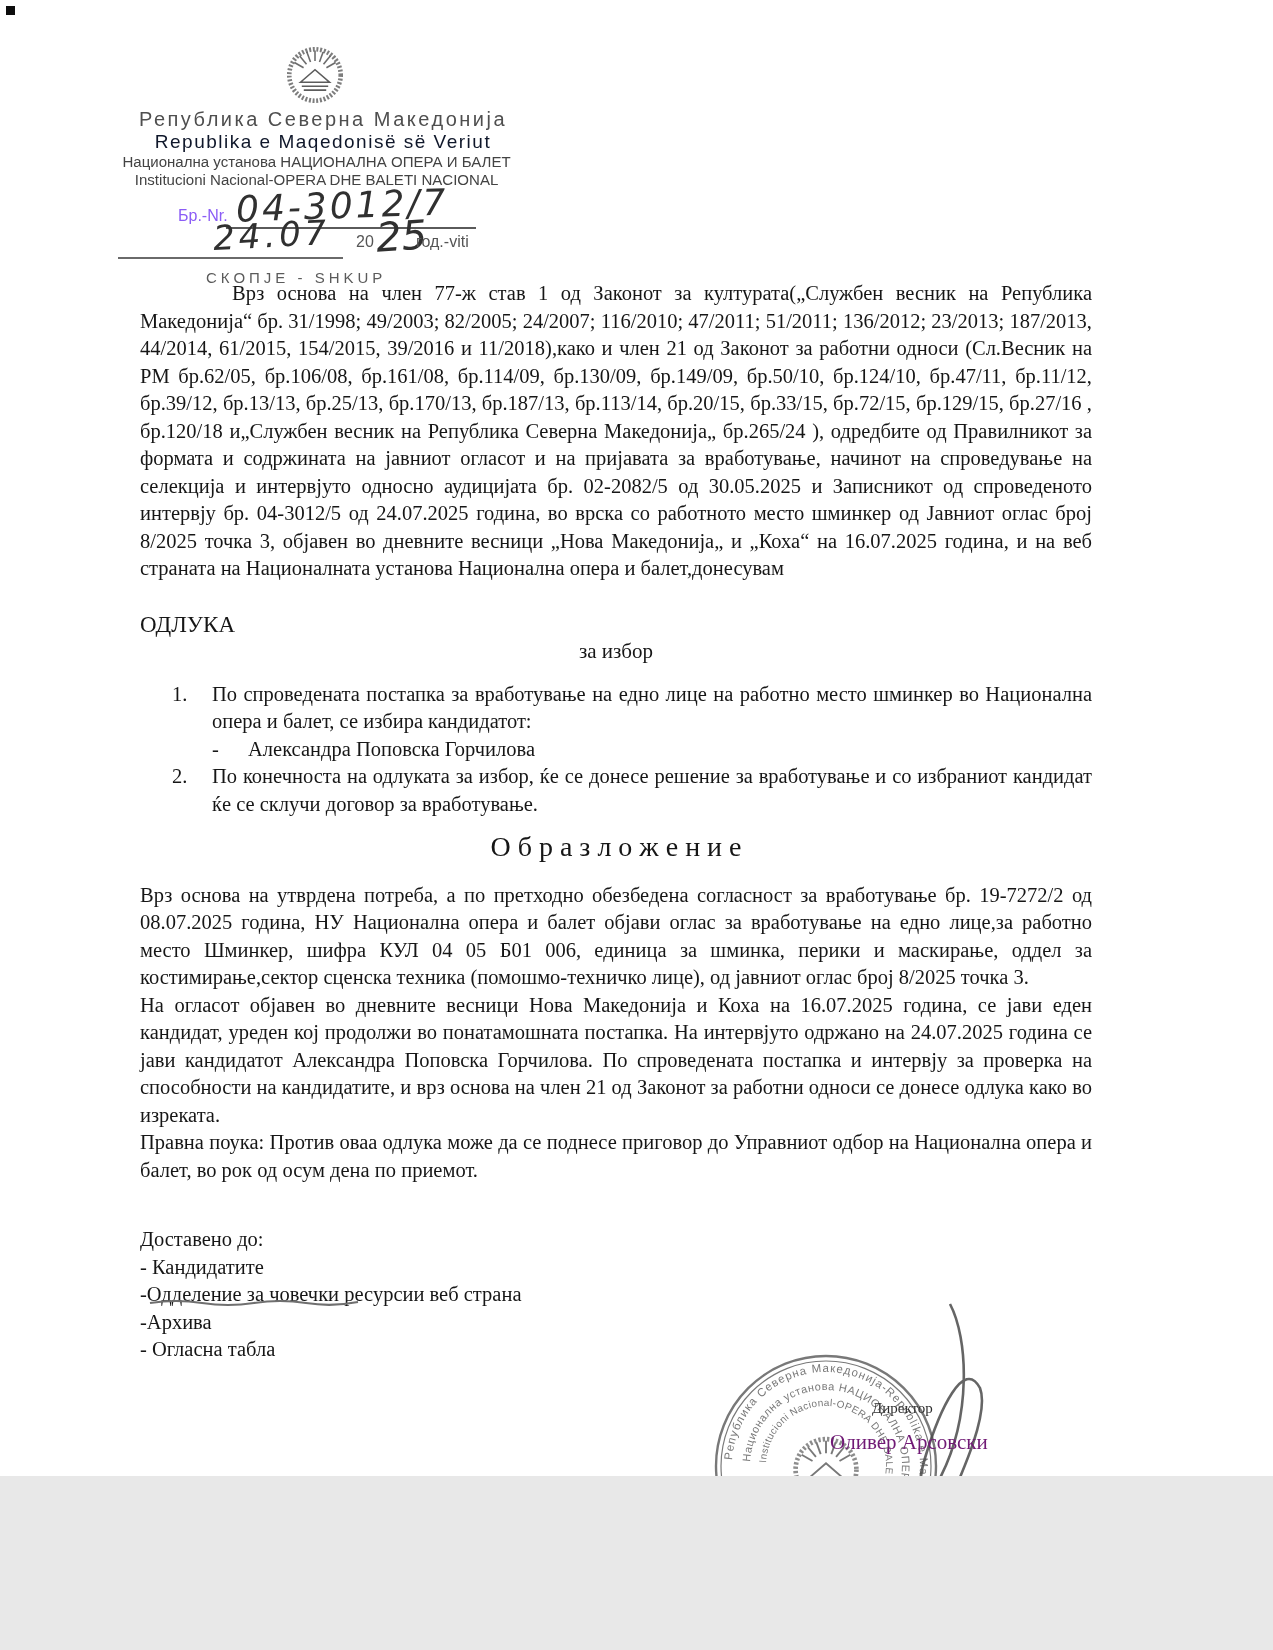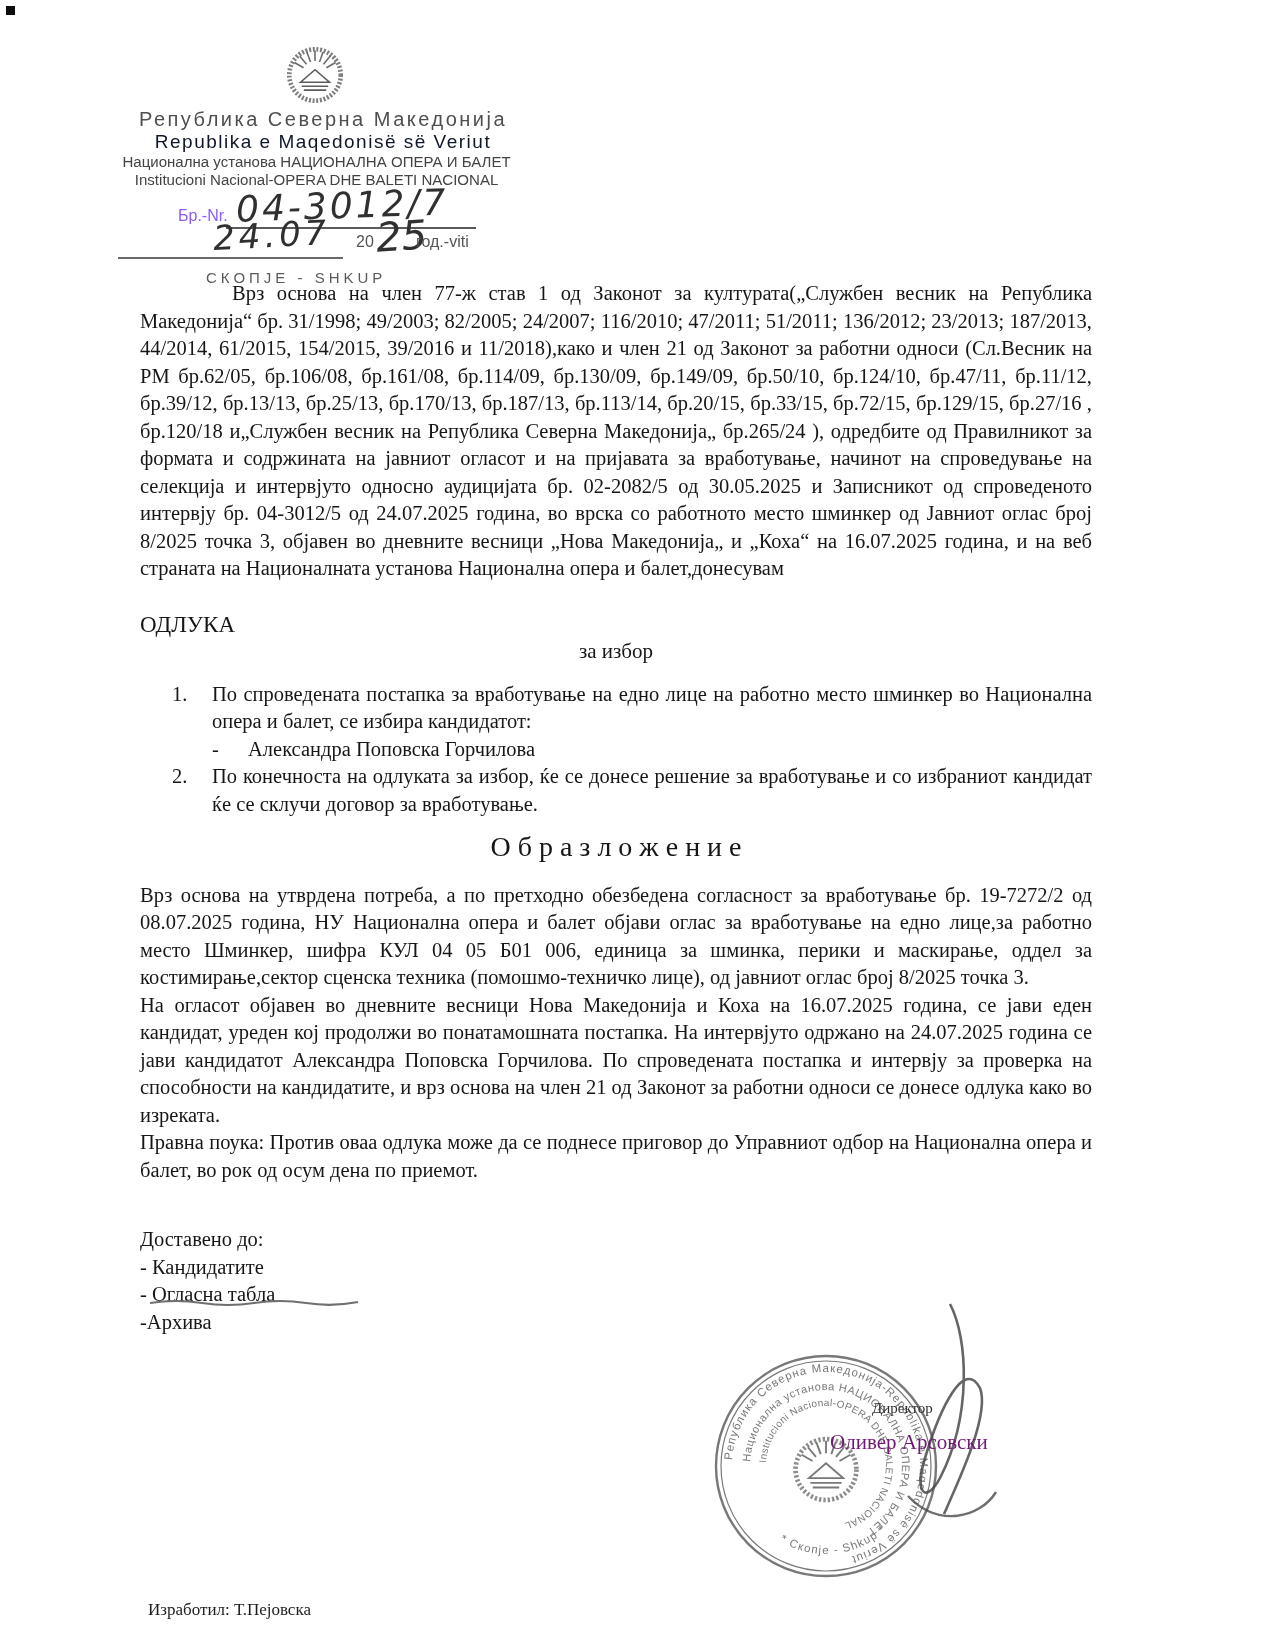--- a/index.html
+++ b/index.html
@@ -1,18 +1,18 @@
 <!DOCTYPE html>
 <html><head>
 <meta charset="utf-8">
 <style>
   html,body{margin:0;padding:0;background:#e8e8e8;}
   .page{
     position:relative;
-    width:1273px;height:1650px;
+    width:1273px;height:1476px;
     background:#ffffff;
     font-family:"Liberation Serif", serif;
     color:#161616;
     overflow:hidden;
     margin:0 auto;
   }
   .scan-mark{position:absolute;left:6px;top:6px;width:9px;height:9px;background:#0d0d0d;}
 
   
   .letterhead{position:absolute;left:108px;top:40px;width:430px;text-align:center;color:#4a4a4a;}
@@ -130,22 +130,23 @@
 
     <div class="rationale">
       <p>Врз основа на утврдена потреба, а по претходно обезбедена согласност за вработување бр. 19-7272/2 од 08.07.2025 година, НУ Национална опера и балет  објави оглас за вработување на едно лице,за работно место Шминкер, шифра КУЛ 04 05 Б01 006, единица за шминка, перики и маскирање, оддел за костимирање,сектор сценска техника (помошмо-техничко лице), од јавниот оглас број 8/2025 точка 3.</p>
       <p>На огласот објавен во дневните весници Нова Македонија и Коха на 16.07.2025 година, се јави еден  кандидат, уреден кој продолжи во понатамошната постапка. На интервјуто одржано на 24.07.2025  година се јави кандидатот Александра Поповска Горчилова. По спроведената постапка и интервју за проверка на способности на кандидатите, и  врз основа на член 21 од Законот за работни односи се донесе одлука како во изреката.</p>
       <p>Правна поука: Против оваа одлука може да се поднесе приговор до Управниот одбор на Национална опера и балет, во рок од осум дена по приемот.</p>
     </div>
 
     <div class="distribution">
       <div class="dist-title">Доставено до:</div>
       <div class="dist-item">- Кандидатите</div>
+      <div class="dist-item">-Одделение за човечки ресурсии веб страна</div>
+      <div class="dist-item">-Архива</div>
       <div class="dist-item">- Огласна табла</div>
-      <div class="dist-item">-Архива</div>
       <svg class="squiggle" viewBox="0 0 212 10">
         <path d="M2 5 Q 28 1 54 5 T 106 5 T 158 5 T 210 4" fill="none" stroke="#6f6f6f" stroke-width="2.2"></path>
       </svg>
     </div>
   </div>
 
   <svg class="stamp" viewBox="0 0 240 240">
     <defs>
       <path id="ringA" d="M 26,120 A 94,94 0 1 1 214,120 A 94,94 0 1 1 26,120"></path>
       <path id="ringB" d="M 44,120 A 76,76 0 1 1 196,120 A 76,76 0 1 1 44,120"></path>

